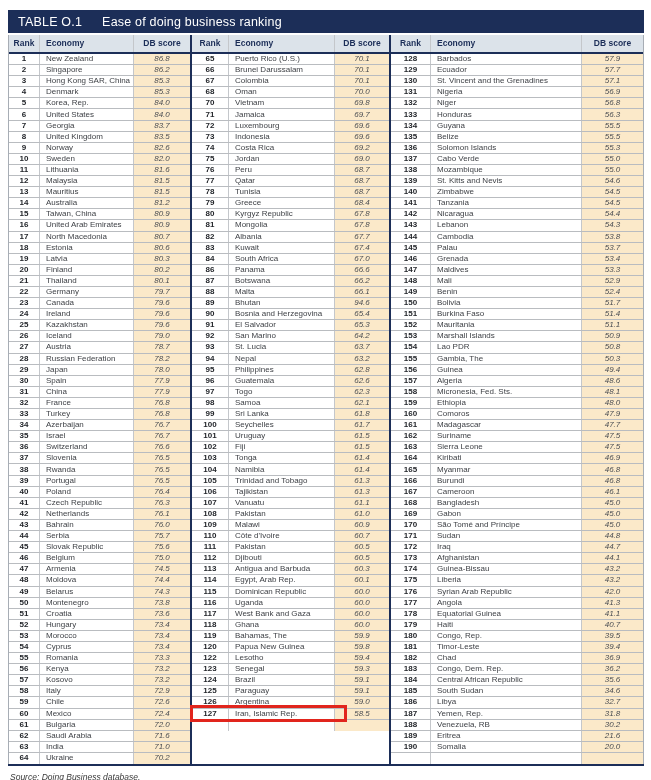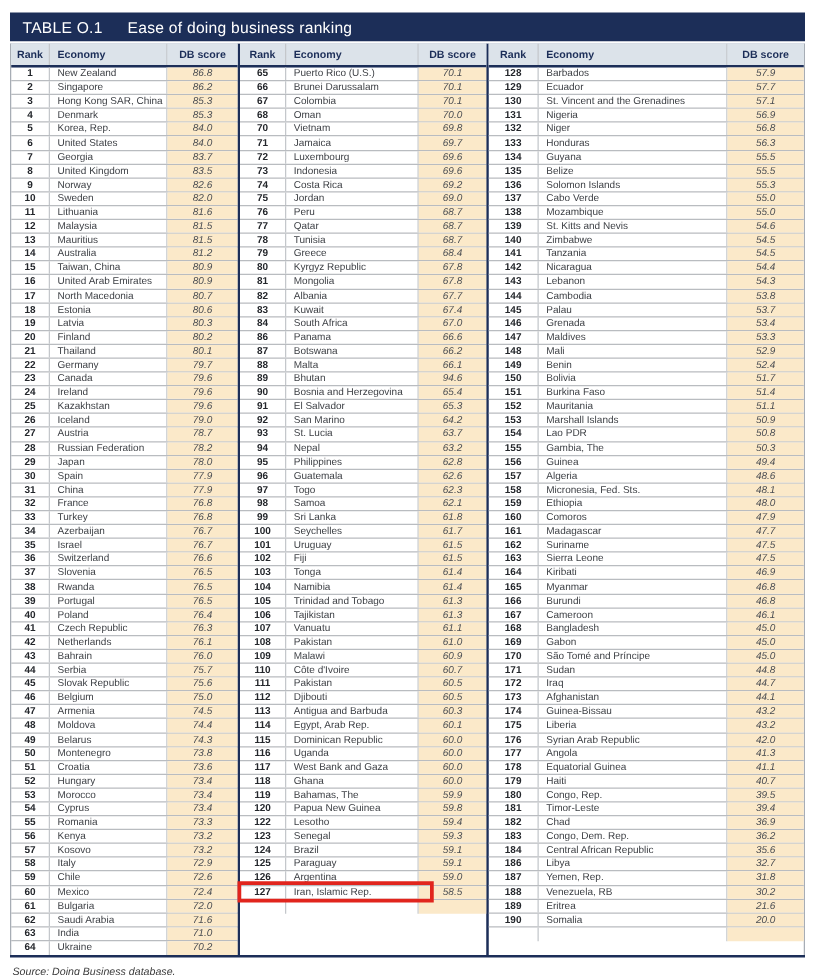--- a/index.html
+++ b/index.html
@@ -973,20 +973,25 @@
           <span class="c c-rank">183</span>
           <span class="c c-econ">Congo, Dem. Rep.</span>
           <span class="c c-score">36.2</span>
         </div>
         <div class="row">
           <span class="c c-rank">184</span>
           <span class="c c-econ">Central African Republic</span>
           <span class="c c-score">35.6</span>
         </div>
         <div class="row">
+          <span class="c c-rank">185</span>
+          <span class="c c-econ">South Sudan</span>
+          <span class="c c-score">34.6</span>
+        </div>
+        <div class="row">
           <span class="c c-rank">186</span>
           <span class="c c-econ">Libya</span>
           <span class="c c-score">32.7</span>
         </div>
         <div class="row">
           <span class="c c-rank">187</span>
           <span class="c c-econ">Yemen, Rep.</span>
           <span class="c c-score">31.8</span>
         </div>
         <div class="row">

